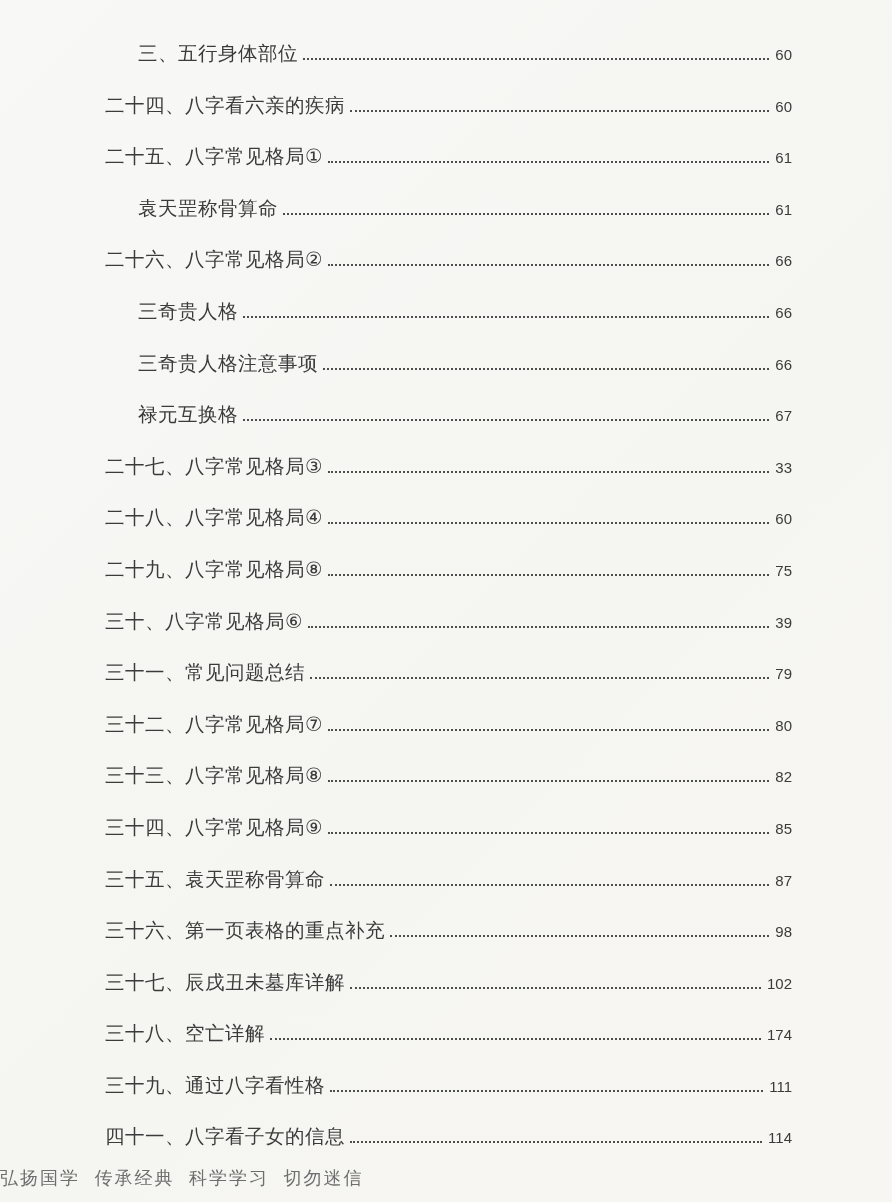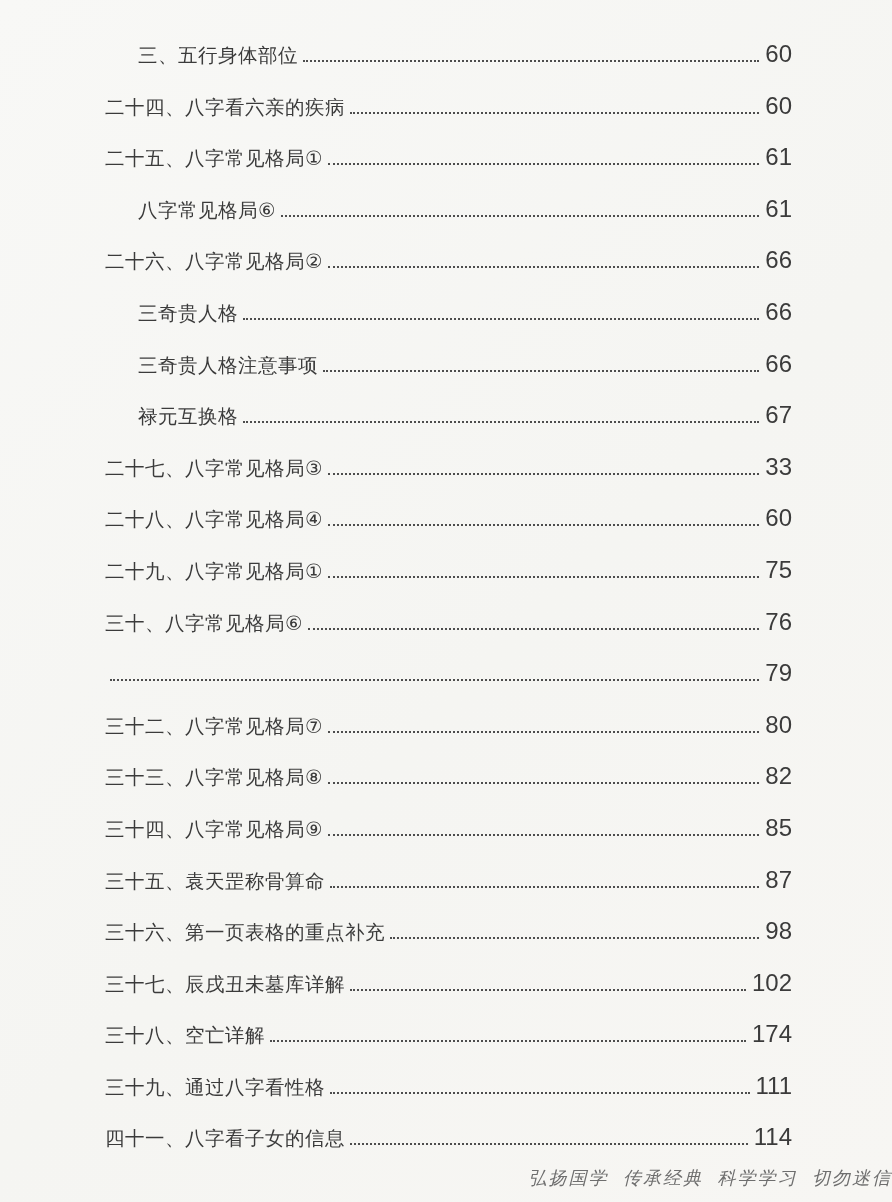--- a/index.html
+++ b/index.html
@@ -43,32 +43,31 @@
     color: #3b3b3b;
   }
   .toc-dots {
     flex: 1 1 auto;
     min-width: 20px;
     margin: 0 6px 0 5px;
     border-bottom: 2px dotted #4d4d4d;
   }
   .toc-entry-page {
     flex: 0 0 auto;
-    font-size: 24px;
+    font-size: 15px;
     letter-spacing: 0;
     color: #3b3b3b;
   }
   .footer {
     position: absolute;
     left: 0;
     right: 0;
     top: 1166px;
-    text-align: right;
+    text-align: left;
     font-family: "Liberation Serif", "DejaVu Serif", serif;
-    font-style: italic;
     font-size: 18px;
     letter-spacing: 2px;
     word-spacing: 8px;
     color: #6e6e6e;
   }
 </style>
 </head>
 <body>
 
 <div class="page">
@@ -83,21 +82,21 @@
       <span class="toc-entry-label">二十四、八字看六亲的疾病</span>
       <span class="toc-dots"></span>
       <span class="toc-entry-page">60</span>
     </div>
       <div class="toc-row">
       <span class="toc-entry-label">二十五、八字常见格局①</span>
       <span class="toc-dots"></span>
       <span class="toc-entry-page">61</span>
     </div>
       <div class="toc-row level-2">
-      <span class="toc-entry-label">八字常见格局⑥</span>
+      <span class="toc-entry-label">袁天罡称骨算命</span>
       <span class="toc-dots"></span>
       <span class="toc-entry-page">61</span>
     </div>
       <div class="toc-row">
       <span class="toc-entry-label">二十六、八字常见格局②</span>
       <span class="toc-dots"></span>
       <span class="toc-entry-page">66</span>
     </div>
       <div class="toc-row level-2">
       <span class="toc-entry-label">三奇贵人格</span>
@@ -118,30 +117,31 @@
       <span class="toc-entry-label">二十七、八字常见格局③</span>
       <span class="toc-dots"></span>
       <span class="toc-entry-page">33</span>
     </div>
       <div class="toc-row">
       <span class="toc-entry-label">二十八、八字常见格局④</span>
       <span class="toc-dots"></span>
       <span class="toc-entry-page">60</span>
     </div>
       <div class="toc-row">
-      <span class="toc-entry-label">二十九、八字常见格局①</span>
+      <span class="toc-entry-label">二十九、八字常见格局⑧</span>
       <span class="toc-dots"></span>
       <span class="toc-entry-page">75</span>
     </div>
       <div class="toc-row">
       <span class="toc-entry-label">三十、八字常见格局⑥</span>
       <span class="toc-dots"></span>
-      <span class="toc-entry-page">76</span>
+      <span class="toc-entry-page">39</span>
     </div>
       <div class="toc-row">
+      <span class="toc-entry-label">三十一、常见问题总结</span>
       <span class="toc-dots"></span>
       <span class="toc-entry-page">79</span>
     </div>
       <div class="toc-row">
       <span class="toc-entry-label">三十二、八字常见格局⑦</span>
       <span class="toc-dots"></span>
       <span class="toc-entry-page">80</span>
     </div>
       <div class="toc-row">
       <span class="toc-entry-label">三十三、八字常见格局⑧</span>

